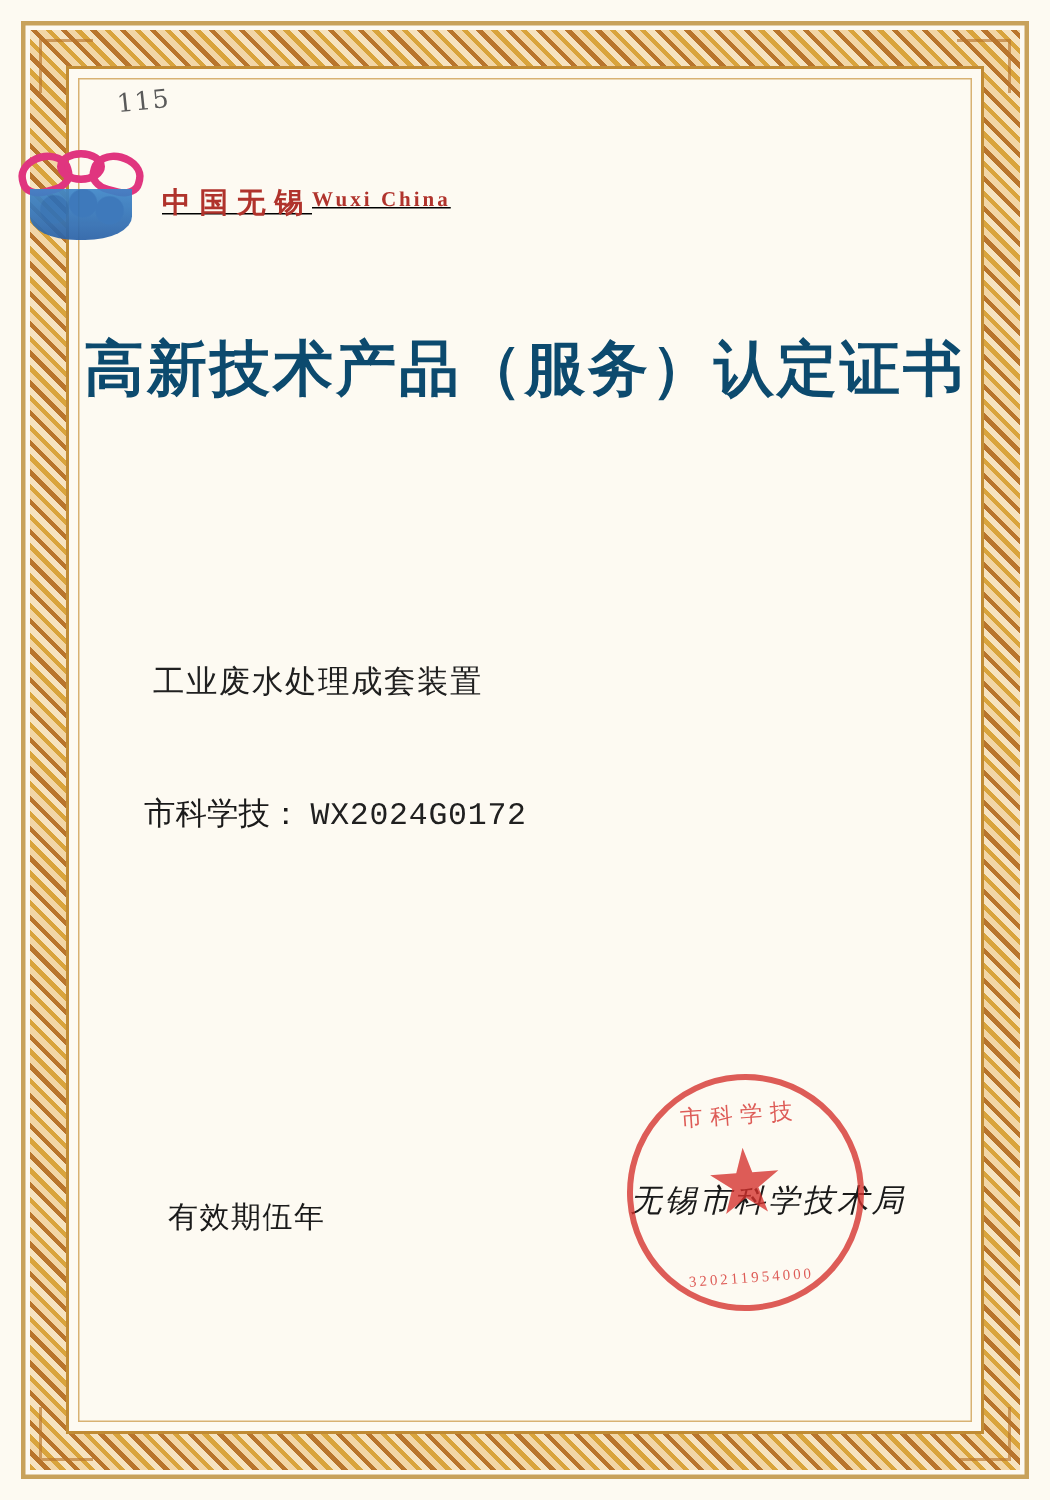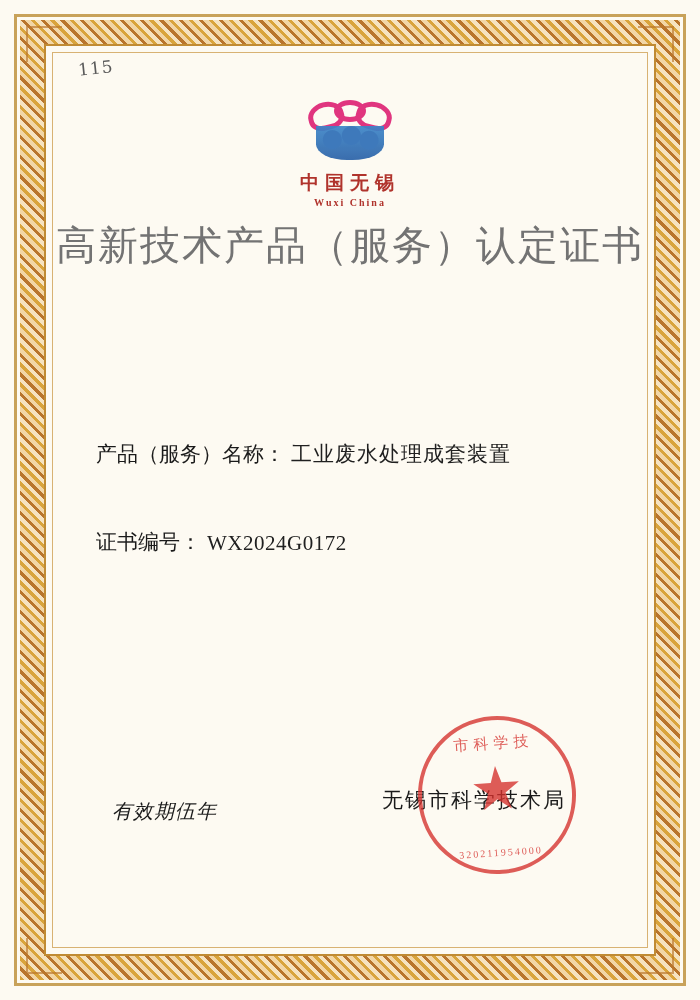--- a/index.html
+++ b/index.html
@@ -88,22 +88,22 @@
     letter-spacing: 1px;
   }
 
   
   .emblem {
     position: absolute;
     left: 0;
     right: 0;
     top: 100px;
     display: flex;
-    flex-direction: column;
     align-items: center;
+    text-decoration: underline;
   }
   .emblem-mark {
     position: relative;
     width: 108px;
     height: 66px;
   }
   .emblem-mark .cloud-left,
   .emblem-mark .cloud-right {
     position: absolute;
     top: 2px;
@@ -142,36 +142,36 @@
   .emblem-cn {
     margin-top: 4px;
     font-size: 19px;
     letter-spacing: 6px;
     color: #b0332c;
     font-family: "DejaVu Serif", serif;
     font-weight: bold;
   }
   .emblem-en {
     margin-top: 1px;
-    font-size: 10px;
+    font-size: 14px;
     letter-spacing: 2px;
     color: #b0332c;
     font-family: "Liberation Serif", serif;
     font-weight: bold;
   }
 
   
   .cert-title {
     position: absolute;
     left: 0; right: 0;
     top: 218px;
     text-align: center;
     font-size: 40px;
-    font-weight: normal;
-    color: #737373;
+    font-weight: bold;
+    color: #0c4a6e;
     letter-spacing: 2px;
     font-family: "DejaVu Sans", sans-serif;
   }
 
   
   .fields {
     position: absolute;
     left: 96px;
     top: 440px;
     right: 96px;
@@ -188,42 +188,42 @@
     white-space: nowrap;
   }
   .field-value {
     margin-left: 6px;
     font-family: "DejaVu Serif", serif;
     font-size: 21px;
     color: #202020;
     letter-spacing: 1px;
   }
   .field-value.latin {
-    font-family: Liberation Serif, serif;
+    font-family: Liberation Mono, monospace;
     font-size: 21px;
     letter-spacing: 0.5px;
   }
 
   
   .validity {
     position: absolute;
     left: 112px;
     top: 798px;
     font-size: 20px;
     font-family: "DejaVu Sans", sans-serif;
     color: #1a1a1a;
     letter-spacing: 1px;
-    font-style: italic;
   }
   .issuer {
     position: absolute;
     right: 96px;
     top: 786px;
-    text-align: center;
+    text-align: right;
     width: 260px;
+    font-style: italic;
   }
   .issuer-name {
     font-size: 21px;
     font-family: "DejaVu Serif", serif;
     color: #1a1a1a;
     letter-spacing: 2px;
   }
   .issuer-date {
     margin-top: 12px;
     font-size: 21px;
@@ -309,29 +309,28 @@
     </div>
     <div class="emblem-cn">中国无锡</div>
     <div class="emblem-en">Wuxi China</div>
   </div>
 
   <div class="cert-title">高新技术产品（服务）认定证书</div>
 
   <div class="fields">
 
     <div class="field-row">
-      <span class="field-label">产品（服务）名称：</span>
       <span class="field-value">工业废水处理成套装置</span>
     </div>
 
     <div class="field-row">
     </div>
 
     <div class="field-row">
-      <span class="field-label">证书编号：</span>
+      <span class="field-label">市科学技：</span>
       <span class="field-value latin">WX2024G0172</span>
     </div>
 
   </div>
 
   <div class="validity">有效期伍年</div>
 
   <div class="issuer">
     <div class="issuer-name">无锡市科学技术局</div>
   </div>

